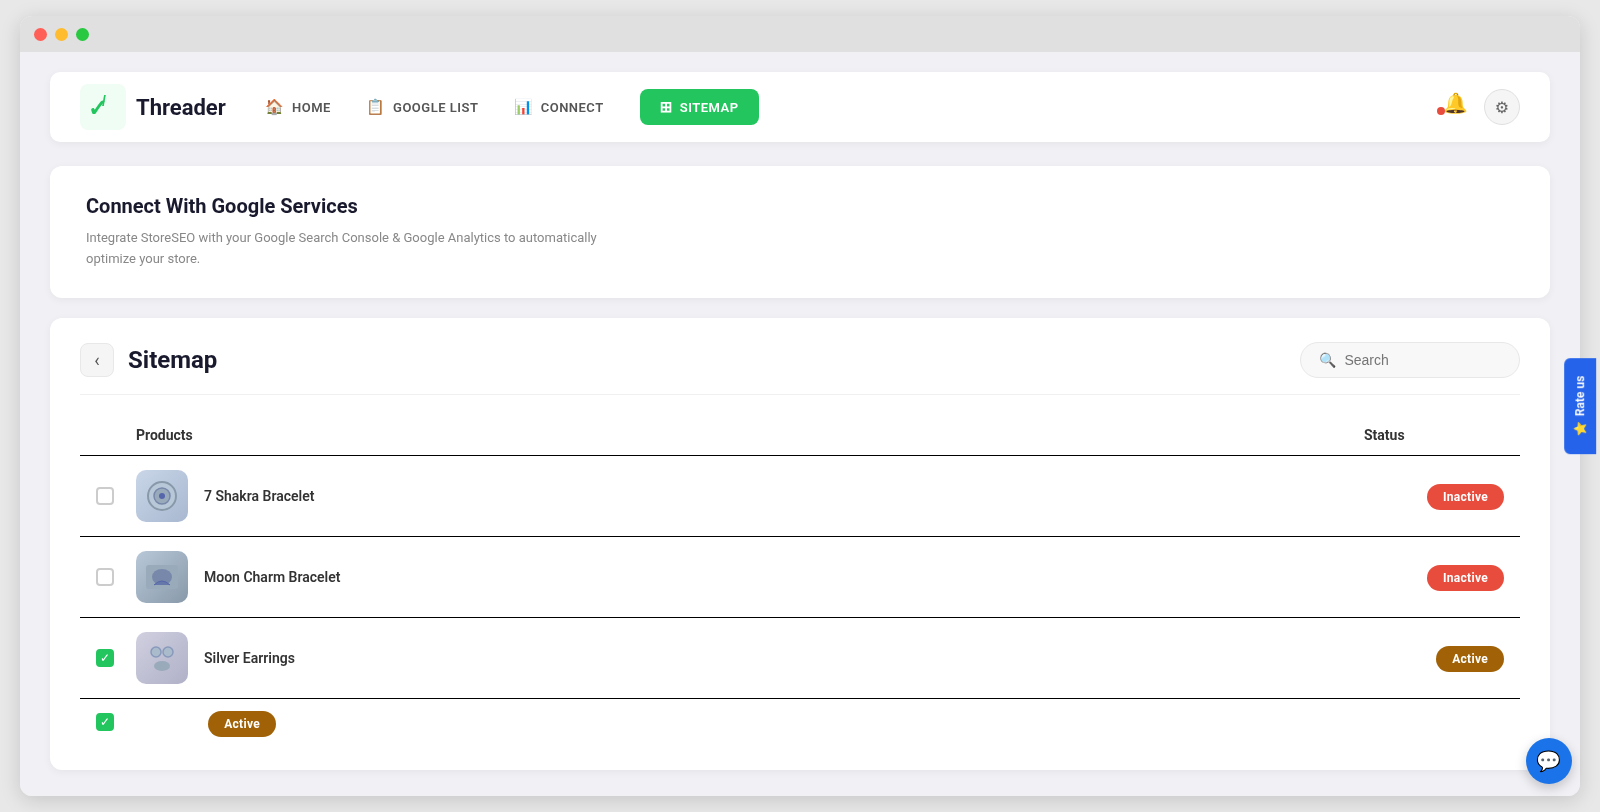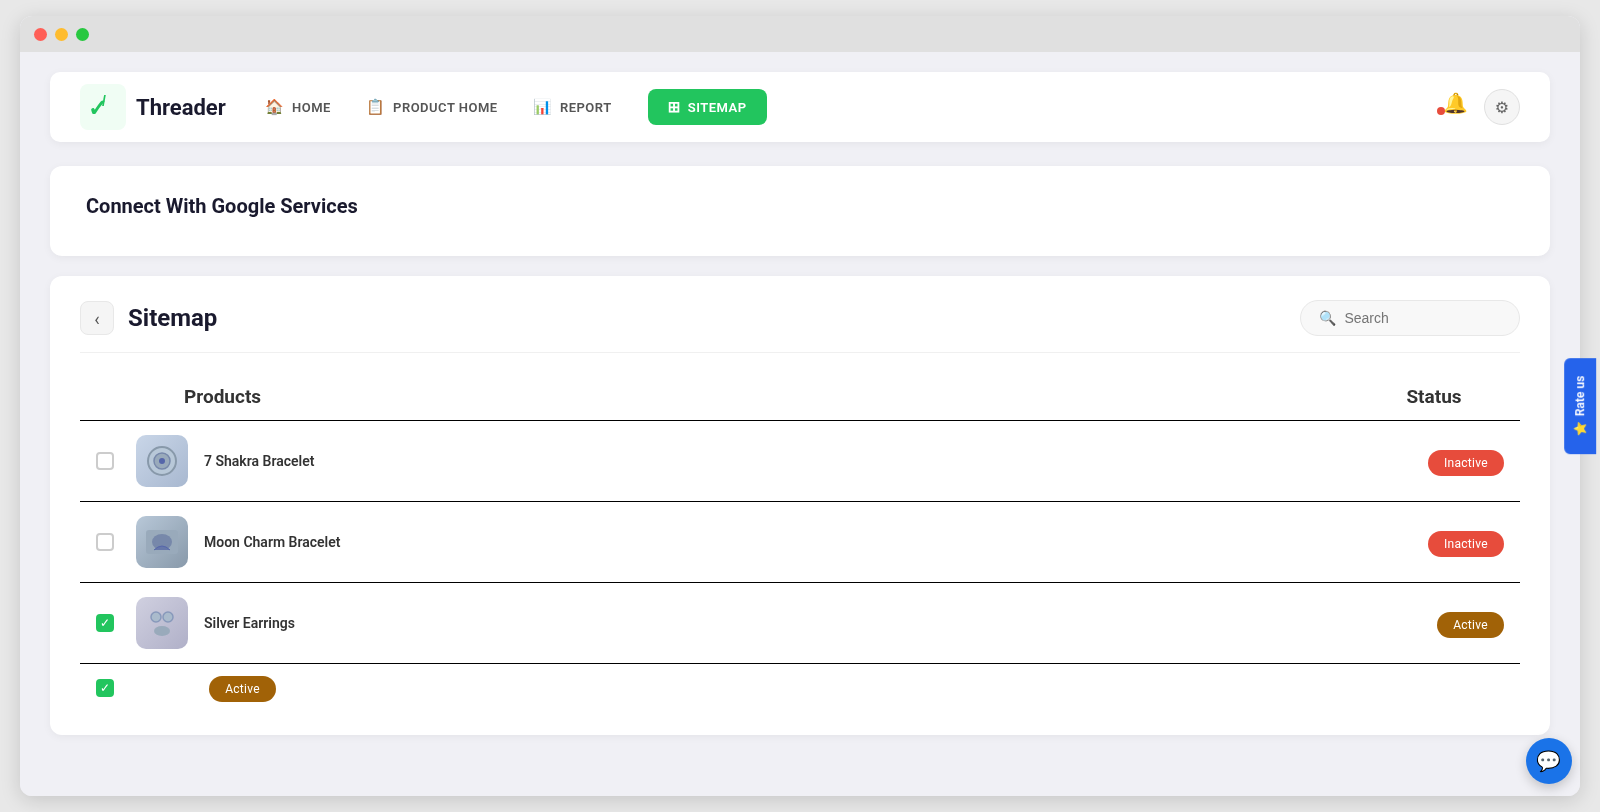--- a/index.html
+++ b/index.html
@@ -210,28 +210,27 @@
       font-size: 14px;
       color: #0f766e;
       width: 150px;
     }
 
     
     .table-header {
       display: flex;
       align-items: center;
       padding: 12px 16px;
-      font-size: 19px;
+      font-size: 14px;
       font-weight: 700;
       color: #333;
-      gap: 48px;
     }
     .col-check { width: 40px; }
     .col-product { flex: 1; }
-    .col-status { width: 140px; text-align: center; }
+    .col-status { width: 140px; text-align: left; }
 
     .table-row {
       display: flex;
       align-items: center;
       padding: 14px 16px;
       border-top: 1px solid #000000;
     }
 
     .checkbox-unchecked {
       width: 18px; height: 18px;
@@ -268,21 +267,21 @@
     .product-cell {
       flex: 1;
       display: flex;
       align-items: center;
     }
 
     .status-badge {
       padding: 6px 16px;
       border-radius: 50px;
       font-size: 12px;
-      font-weight: 400;
+      font-weight: 700;
       letter-spacing: 0.3px;
     }
     .status-inactive { background: #e74c3c; color: #fff; }
     .status-active { background: #a16207; color: #fff; }
 
     
     .chat-bubble {
       position: fixed;
       bottom: 28px;
       right: 28px;
@@ -342,44 +341,45 @@
         <span class="logo-text">Threader</span>
       </div>
 
       <div class="nav-links">
         <a class="nav-link">
           <span class="nav-icon">🏠</span>
           <span>HOME</span>
         </a>
         <a class="nav-link">
           <span class="nav-icon">📋</span>
-          <span>PRODUCT HOME</span>
+          <span>GOOGLE LIST</span>
         </a>
         <a class="nav-link">
           <span class="nav-icon">📊</span>
-          <span>REPORT</span>
+          <span>CONNECT</span>
         </a>
         <a class="nav-link active-nav">
           <span class="nav-icon">⊞</span>
           <span>SITEMAP</span>
         </a>
       </div>
 
       <div class="nav-right">
         <div style="position:relative; display:inline-block;">
           <span style="font-size:20px;color:#aaa;">🔔</span>
           <div class="notification-dot"></div>
         </div>
         <div class="settings-btn">⚙</div>
       </div>
     </div>
 
     <div class="google-card">
       <div class="google-card-text">
         <h2>Connect With Google Services</h2>
+        <p>Integrate StoreSEO with your Google Search Console &amp; Google Analytics to automatically optimize your store.</p>
       </div>
     </div>
 
     <div class="sitemap-card">
       <div class="sitemap-header">
         <div class="sitemap-title-area">
           <div class="back-btn">‹</div>
           <span class="sitemap-title">Sitemap</span>
         </div>
         <div class="search-box">

